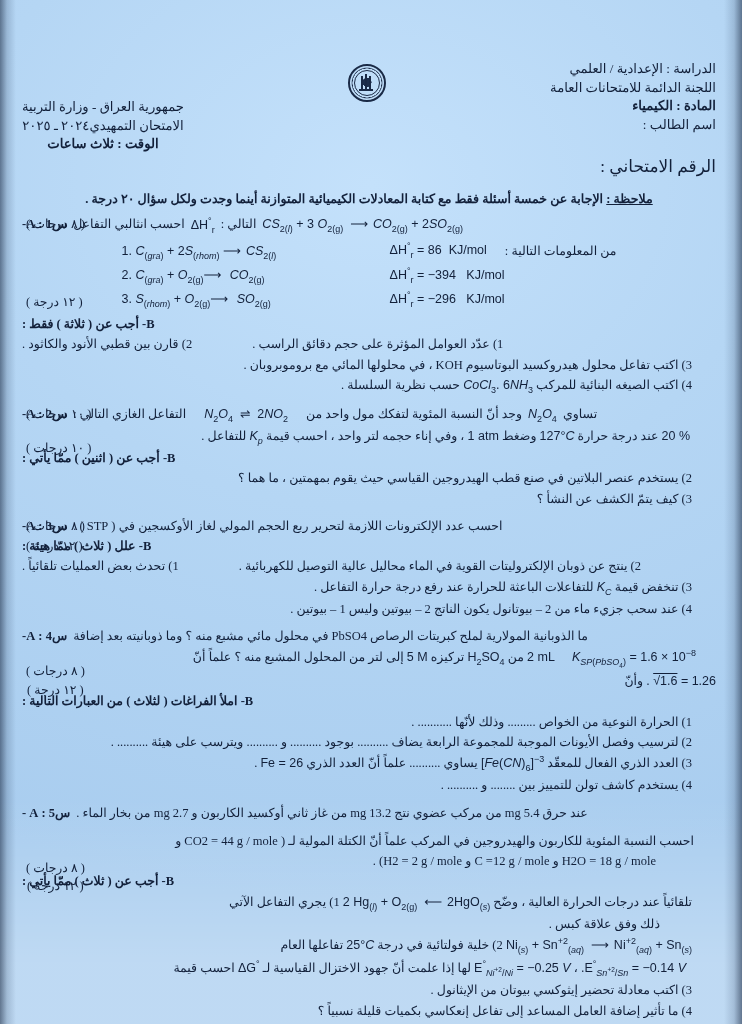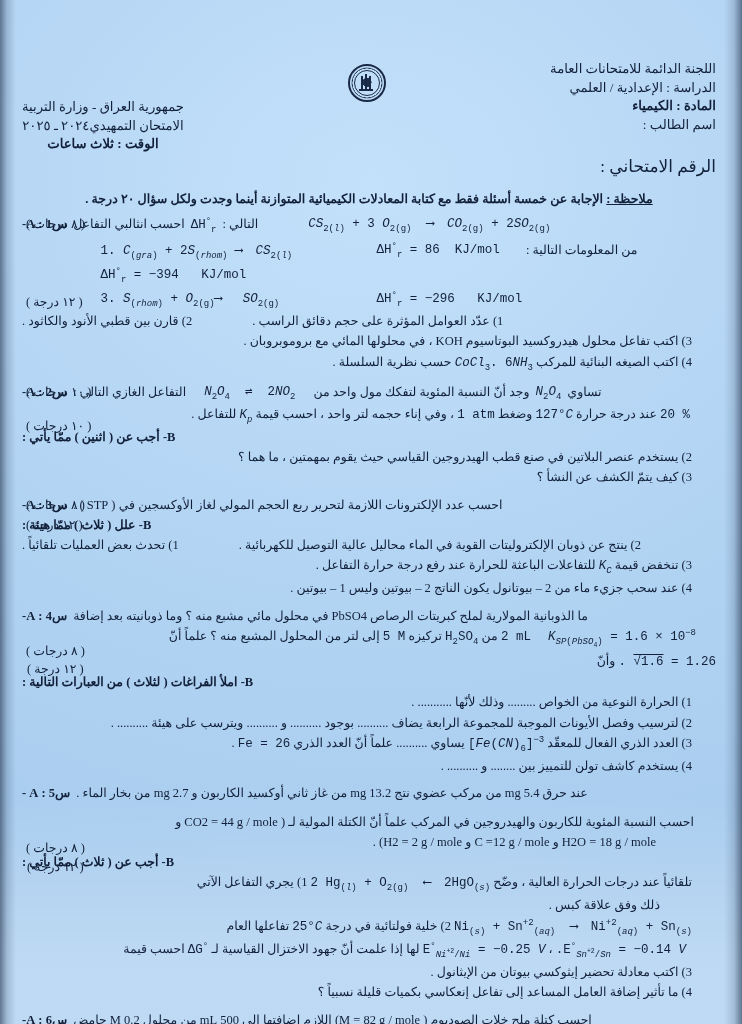--- a/index.html
+++ b/index.html
@@ -69,42 +69,42 @@
   
   .q{position:relative;margin-top:7px;font-size:12.5px;line-height:1.62;}
   .line{display:flex;align-items:flex-start;justify-content:flex-end;gap:6px;}
   .qlabel{font-weight:bold;white-space:nowrap;}
   .marks{
     position:absolute;left:4px;white-space:nowrap;font-size:12.4px;direction:rtl;
   }
   .marks-stack{position:absolute;left:4px;white-space:nowrap;font-size:12.4px;line-height:1.5;text-align:center;}
   .txt{text-align:right;}
   .sub{padding-right:24px;}
-  .mu{font-family:Liberation Mono, monospace;direction:ltr;display:inline-block;font-style:normal;}
+  .mu{font-family:Liberation Sans, sans-serif;direction:ltr;display:inline-block;font-style:normal;}
   sub{font-size:.72em;}
   sup{font-size:.72em;}
   .arrow{display:inline-block;direction:ltr;letter-spacing:-2px;}
   .eqlist{direction:ltr;display:flex;flex-direction:column;align-items:flex-start;gap:1px;margin:0 auto;width:max-content;}
-  .eqlist .row{display:flex;gap:26px;align-items:baseline;}
+  .eqlist .row{display:flex;gap:18px;align-items:baseline;}
   .eqlist .lhs{min-width:250px;}
   .right-note{direction:rtl;text-align:right;}
   .twocol{display:flex;justify-content:flex-end;gap:60px;}
-  .nowrap{white-space:nowrap;margin-left:44px;}
+  .nowrap{white-space:nowrap;}
 </style>
 </head>
 <body>
 
 <div class="paper"></div>
 
 <div class="sheet">
 
   <div class="header">
     <div class="hdr-right">
+      <div>الدراسة : الإعدادية / العلمي</div>
       <div>اللجنة الدائمة للامتحانات العامة</div>
-      <div>الدراسة : الإعدادية / العلمي</div>
       <div class="b">المادة :  الكيمياء</div>
       <div>اسم الطالب :</div>
     </div>
 
     <div class="emblem"></div>
 
     <div class="hdr-left">
       <div>جمهورية العراق -  وزارة التربية</div>
       <div>الامتحان التمهيدي٢٠٢٤ ـ ٢٠٢٥</div>
       <div class="b">الوقت : ثلاث ساعات</div>
@@ -132,28 +132,32 @@
       <span class="qlabel">س1 : A-</span>
     </div>
 
     <div class="eqlist" style="margin-top:2px;">
       <div class="row">
         <span class="lhs mu">1. <i>C</i><sub>(<i>gra</i>)</sub> + 2<i>S</i><sub>(<i>rhom</i>)</sub> <span class="arrow">⟶</span> &nbsp;<i>CS</i><sub>2(<i>l</i>)</sub></span>
         <span class="mu">ΔH<sup>°</sup><sub>r</sub> = 86&nbsp; KJ/mol</span>
         <span class="right-note">من المعلومات التالية :</span>
       </div>
       <div class="row">
+        <span class="lhs mu">2. <i>C</i><sub>(<i>gra</i>)</sub> + <i>O</i><sub>2(g)</sub><span class="arrow">⟶</span>&nbsp; &nbsp;<i>CO</i><sub>2(g)</sub></span>
         <span class="mu">ΔH<sup>°</sup><sub>r</sub> = −394&nbsp;&nbsp; KJ/mol</span>
       </div>
       <div class="row">
         <span class="lhs mu">3. <i>S</i><sub>(<i>rhom</i>)</sub> + <i>O</i><sub>2(g)</sub><span class="arrow">⟶</span>&nbsp; &nbsp;<i>SO</i><sub>2(g)</sub></span>
         <span class="mu">ΔH<sup>°</sup><sub>r</sub> = −296&nbsp;&nbsp; KJ/mol</span>
       </div>
     </div>
 
+    <div class="line" style="margin-top:3px;">
+      <span class="qlabel"><span>B-</span> <span>أجب عن ( ثلاثة ) فقط :</span></span>
+    </div>
     <div class="marks" style="top:78px">( ١٢ درجة )</div>
 
     <div class="twocol sub">
       <span>1) عدّد العوامل المؤثرة على حجم دقائق الراسب .</span>
       <span>2) قارن بين قطبي الأنود والكاثود .</span>
     </div>
     <div class="txt sub">3) اكتب تفاعل محلول هيدروكسيد البوتاسيوم KOH ، في محلولها المائي مع بروموبروبان .</div>
     <div class="txt sub">
       <span>4) اكتب الصيغه البنائية للمركب</span>
       <span class="mu"><i>CoCl</i><sub>3</sub>. 6<i>NH</i><sub>3</sub></span>

